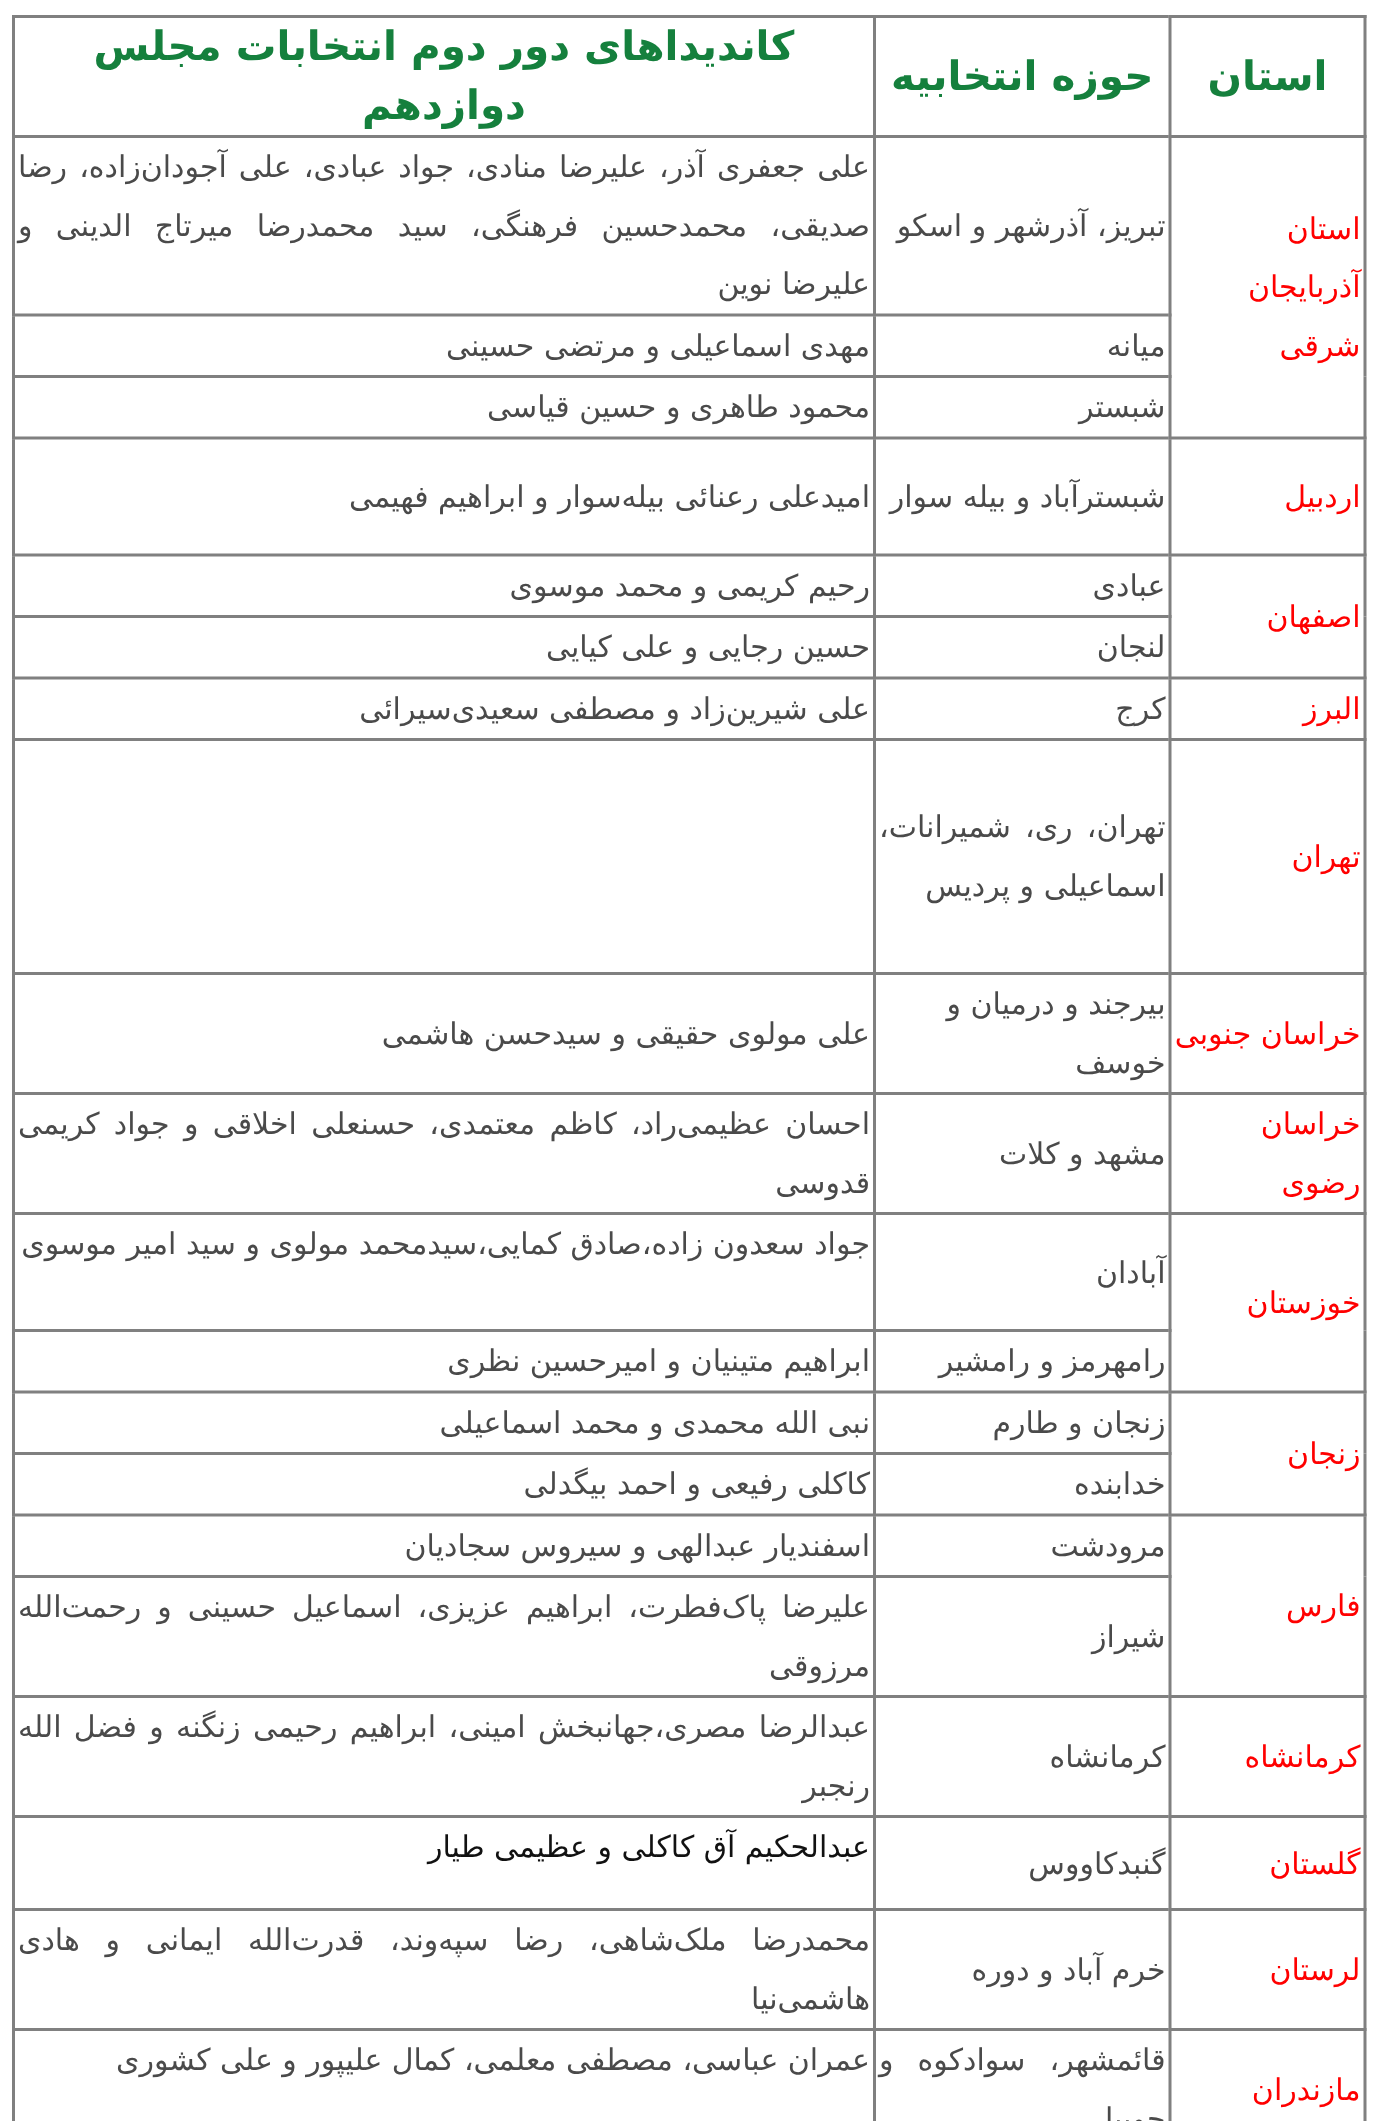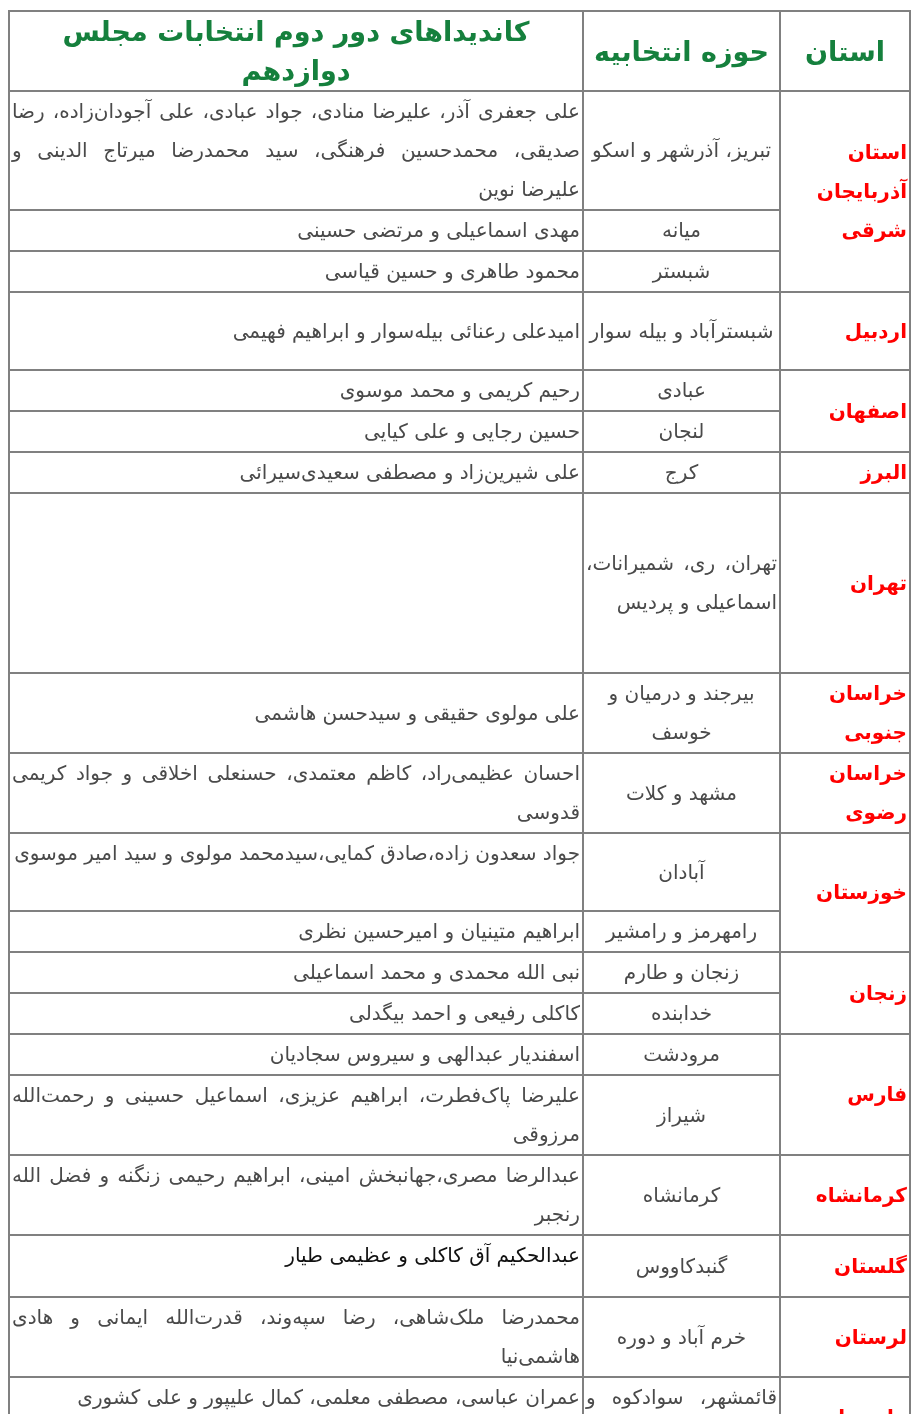--- a/index.html
+++ b/index.html
@@ -24,26 +24,26 @@
     font-weight: bold;
     text-align: center;
     font-size: 27px;
     color: #15803d;
   }
   col.c-prov { width: 130px; }
   col.c-dist { width: 197px; }
   col.c-cand { width: 574px; }
   .prov {
     color: #ff0000 !important;
-    font-weight: bold;
+    font-weight: normal;
     font-size: 21px;
     text-align: right;
     vertical-align: middle;
   }
-  .dist { text-align: center; vertical-align: middle; }
+  .dist { text-align: right; vertical-align: middle; }
   .cand { text-align: justify; text-align-last: right; vertical-align: top; margin-top: 13px; }
   .cand.black { color: #111; }
 </style>
 </head>
 <body>
 
 <table class="tbl">
   <colgroup>
       <col class="c-prov">
       <col class="c-dist">
@@ -87,21 +87,21 @@
       <td class="dist">لنجان</td>
       <td class="cand">حسین رجایی و علی کیایی</td>
     </tr>
 
     <tr style="height:39px">
       <td class="prov">البرز</td>
       <td class="dist">کرج</td>
       <td class="cand">علی شیرین‌زاد و مصطفی سعیدی‌سیرائی</td>
     </tr>
 
-    <tr style="height:180px">
+    <tr style="height:156px">
       <td class="prov">تهران</td>
       <td class="dist" style="text-align:justify;text-align-last:right">تهران، ری، شمیرانات، اسماعیلی و پردیس</td>
       <td class="cand"></td>
     </tr>
 
     <tr style="height:78px">
       <td class="prov">خراسان جنوبی</td>
       <td class="dist">بیرجند و درمیان و خوسف</td>
       <td class="cand" style="vertical-align:middle">علی مولوی حقیقی و سیدحسن هاشمی</td>
     </tr>

